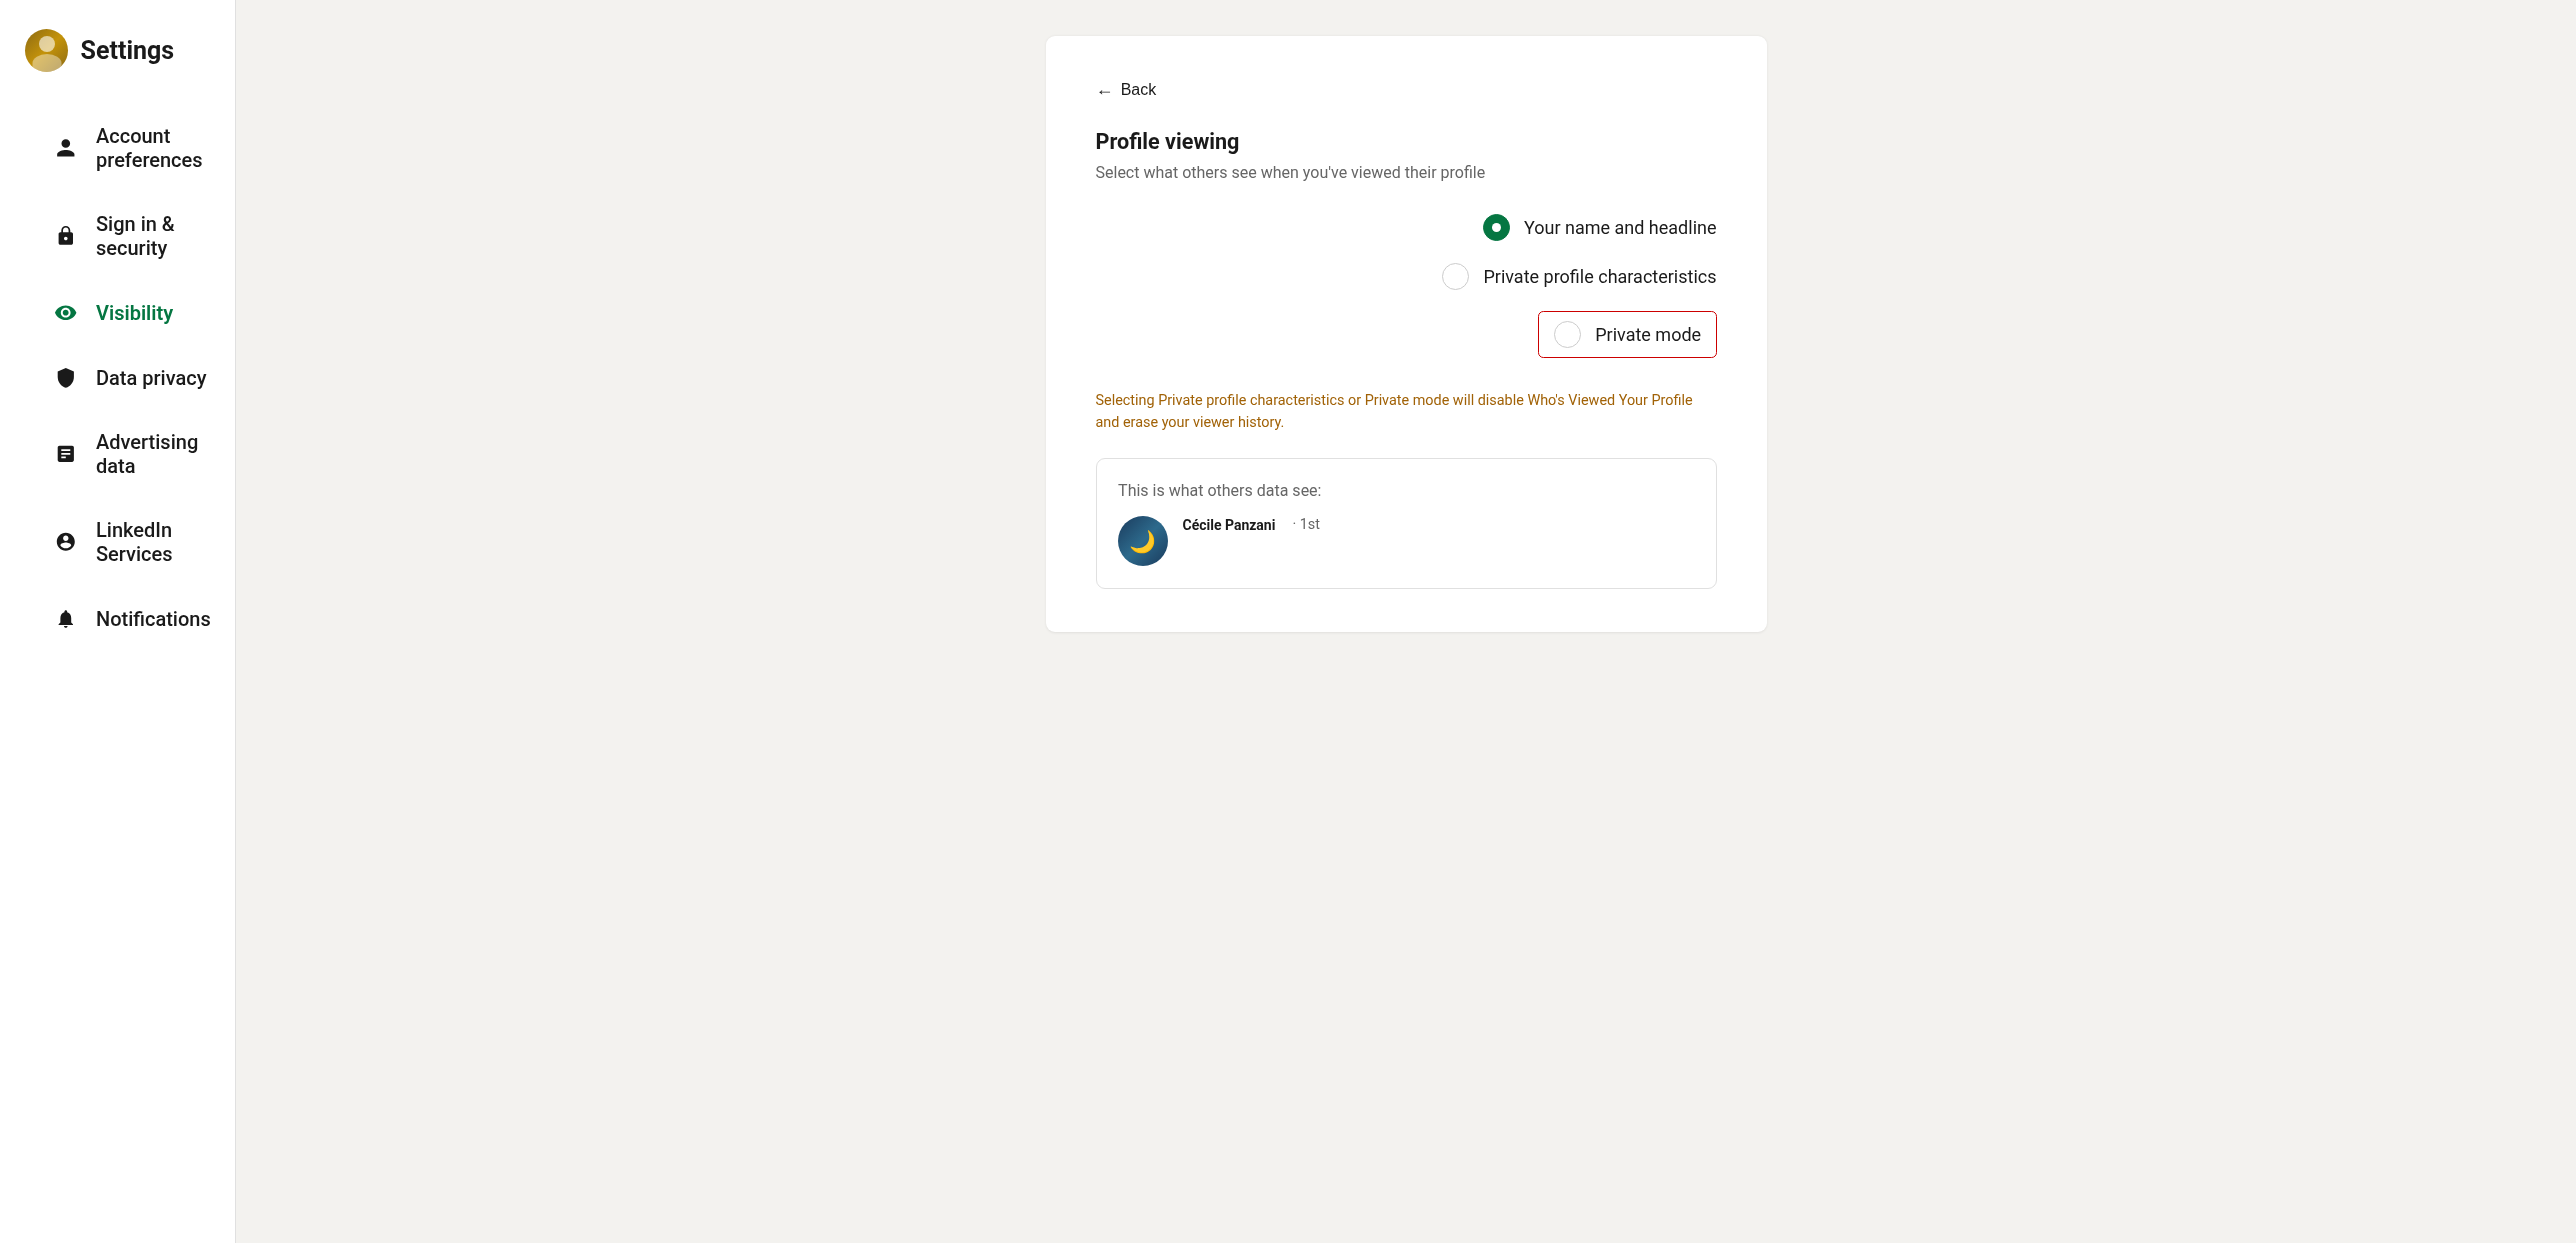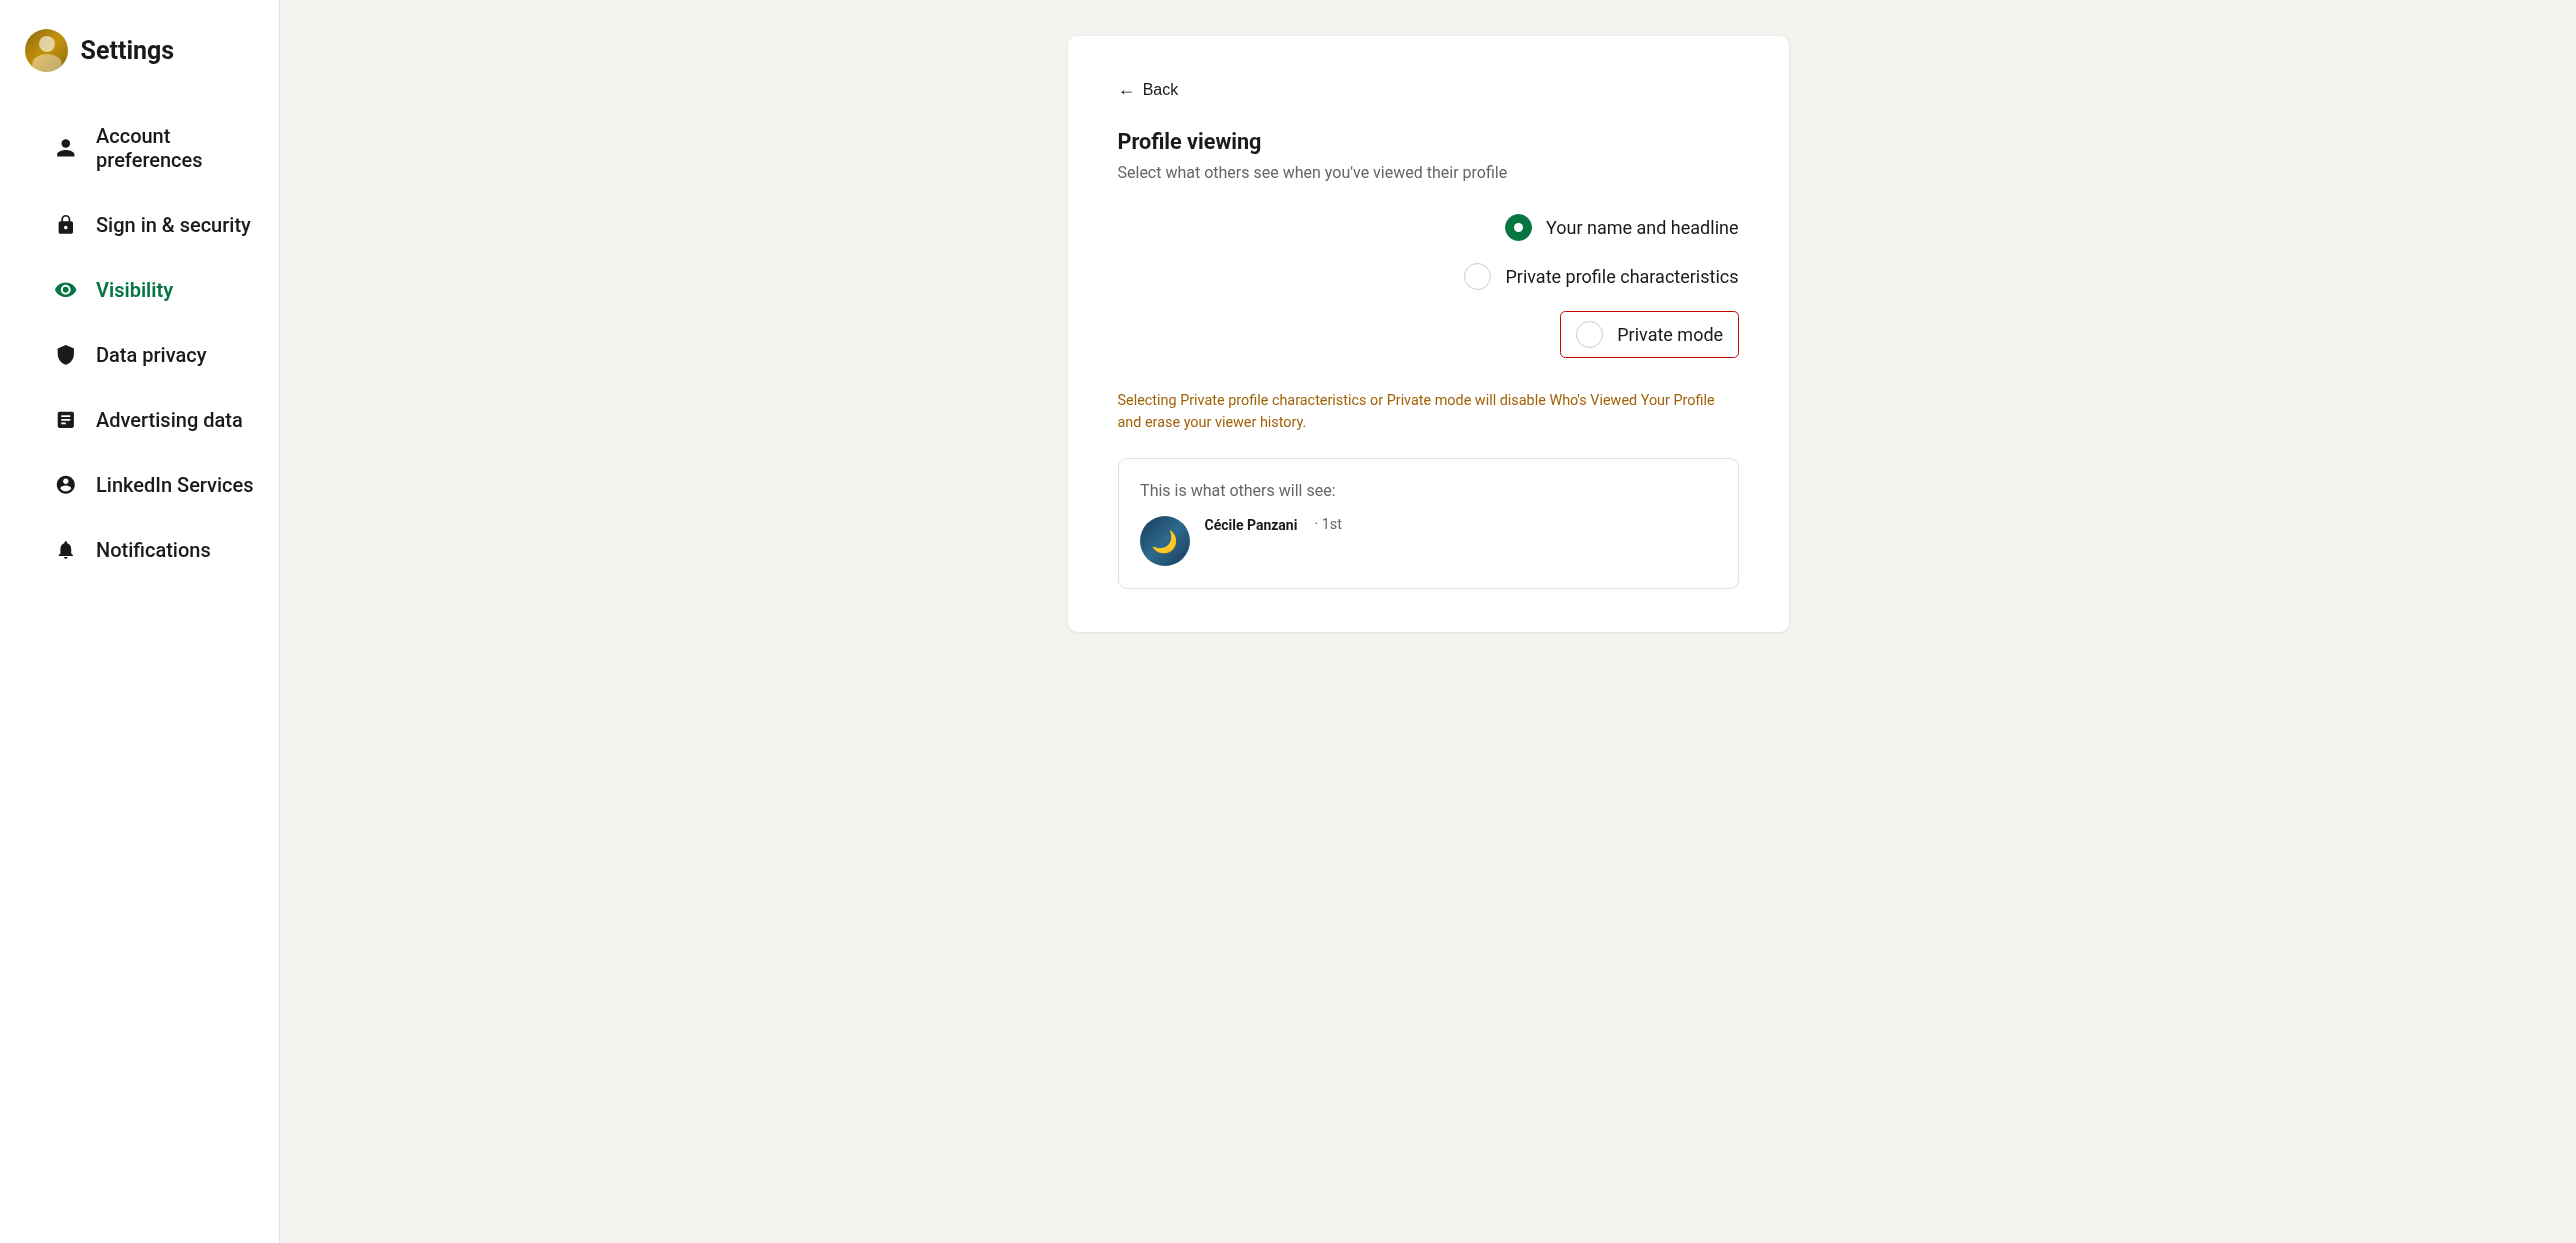--- a/index.html
+++ b/index.html
@@ -10,21 +10,21 @@
 
     body {
       font-family: -apple-system, BlinkMacSystemFont, 'Segoe UI', Roboto, sans-serif;
       background-color: #f3f2ef;
       display: flex;
       min-height: 100vh;
     }
 
     
     .sidebar {
-      width: 280px;
+      width: 236px;
       background-color: #ffffff;
       padding: 29px 0;
       flex-shrink: 0;
       border-right: 0.9px solid #e0e0e0;
     }
 
     .sidebar-header {
       display: flex;
       align-items: center;
       gap: 12.6px;
@@ -388,21 +388,21 @@
       <label class="private-mode-option">
         <div class="radio-circle"></div>
         <span class="radio-label">Private mode</span>
       </label>
 
     </div>
 
     <p class="disclaimer-text">Selecting Private profile characteristics or Private mode will disable Who's Viewed Your Profile and erase your viewer history.</p>
 
     <div class="preview-card">
-      <p class="preview-label">This is what others will see:</p>
+      <p class="preview-label">This is what others data see:</p>
       <div class="preview-profile">
         <div class="preview-avatar"></div>
         <div class="preview-info">
           <div class="preview-name-row">
             <span class="preview-name">Cécile Panzani</span>
             <span class="preview-connection">· 1st</span>
           </div>
         </div>
       </div>
     </div>

